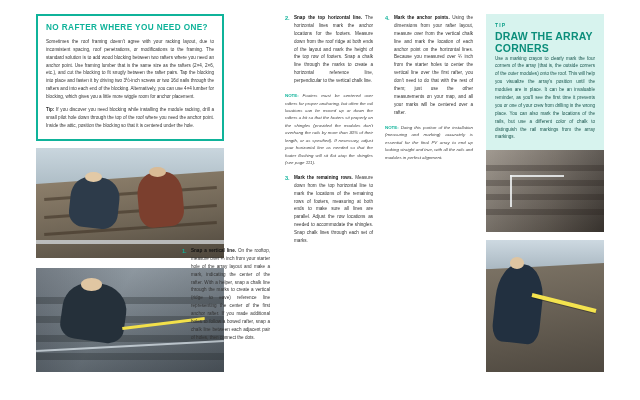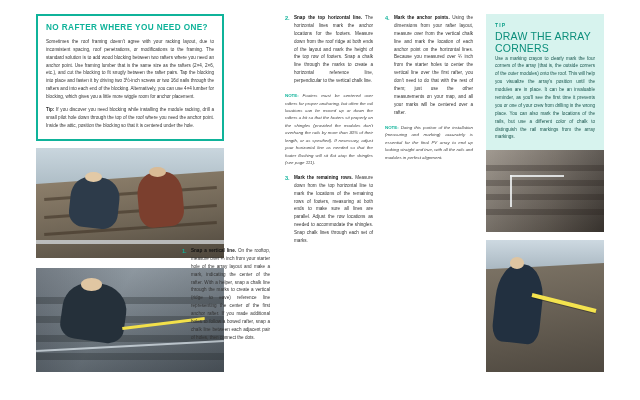--- a/index.html
+++ b/index.html
@@ -125,21 +125,21 @@
   .tipbox {
     position:absolute; left:486px; top:14px; width:118px;
     background:#d7f3ee;
     padding:8px 9px 10px 9px;
   }
   .tip-label {
     font-size:5px; font-weight:bold; letter-spacing:1.2px;
     color:#0c9e88; text-transform:uppercase; margin-bottom:3px;
   }
   .tip-title {
-    font-size:10.5px; font-weight:normal; color:#0c8e7b;
+    font-size:10.5px; font-weight:bold; color:#0c8e7b;
     line-height:1.12; letter-spacing:0.2px; 
     text-transform:uppercase;
   }
   .tipbox p { margin:0; font-size:4.6px; line-height:1.72; color:#18544c; text-align:justify; }
 
   
   .photo3 {
     position:absolute; left:486px; top:150px; width:118px; height:82px;
     background:
       linear-gradient(160deg, rgba(255,255,255,0.2), rgba(0,0,0,0.3)),

